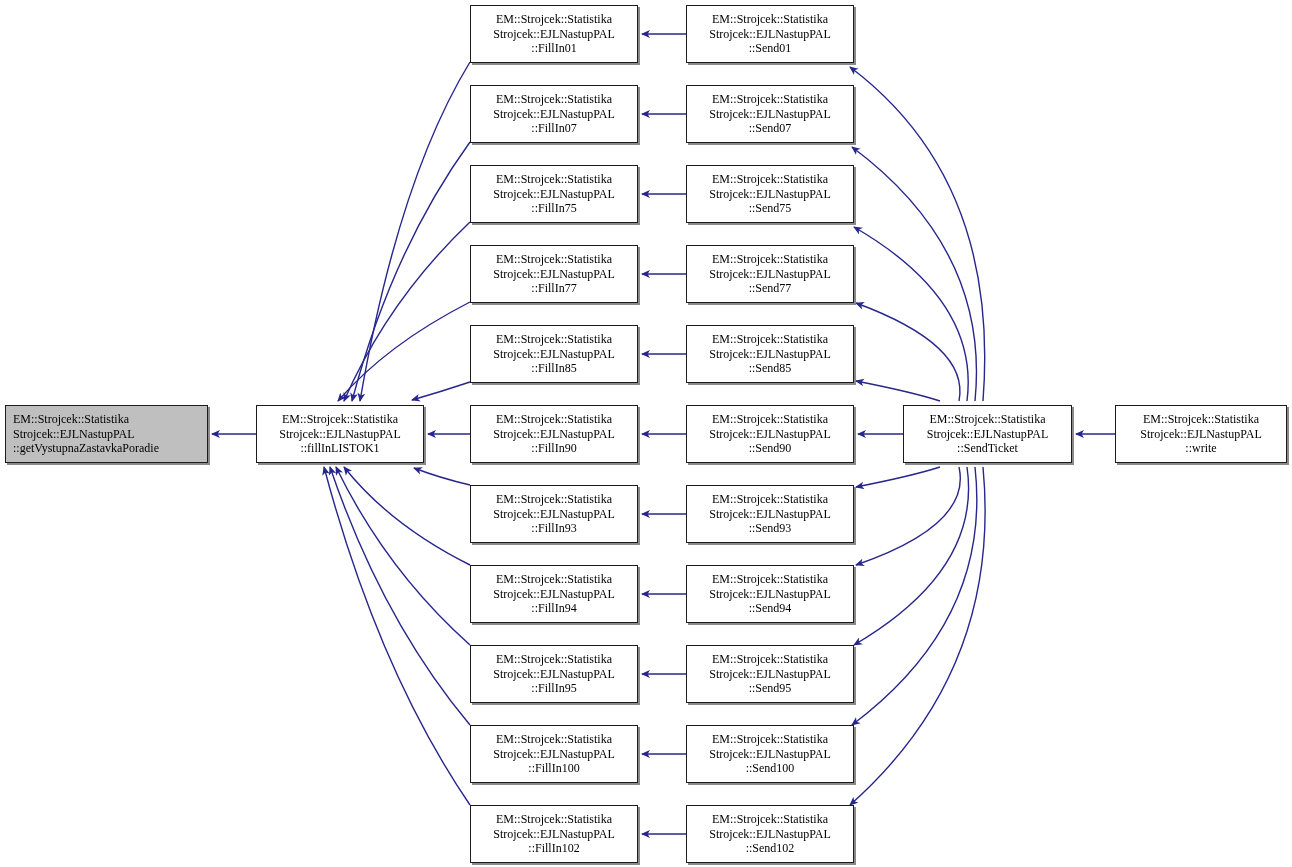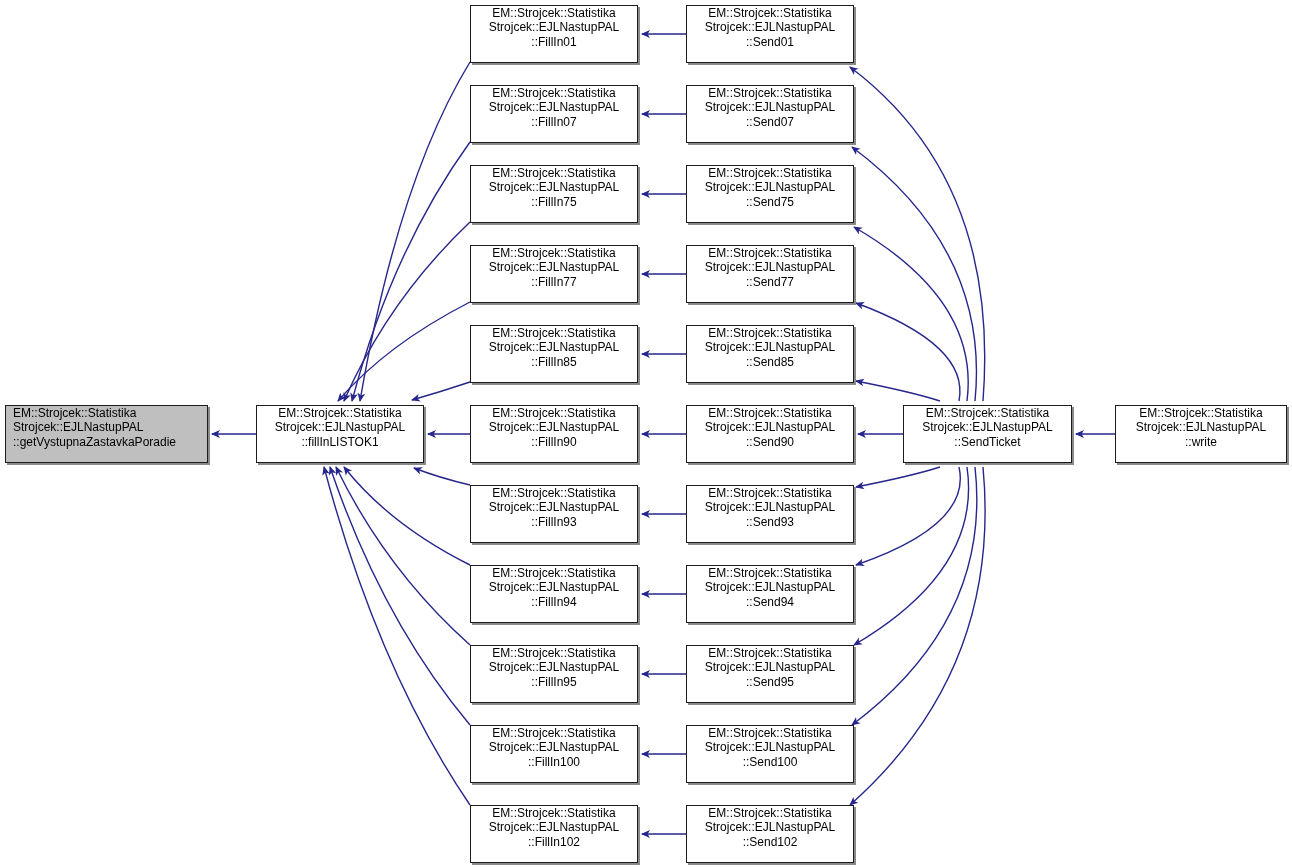--- a/index.html
+++ b/index.html
@@ -1,22 +1,22 @@
 <!DOCTYPE html>
 <html><head>
 <meta charset="utf-8">
 <style>
   html,body{margin:0;padding:0;background:#ffffff;}
   #canvas{position:relative;width:1292px;height:867px;background:#ffffff;
           font-family:"Liberation Sans","DejaVu Sans",sans-serif;overflow:hidden;}
   svg.edges{position:absolute;left:0;top:0;width:1292px;height:867px;pointer-events:none;}
   .node{position:absolute;box-sizing:border-box;border:1px solid #1c1c1c;
         background:#ffffff;box-shadow:2px 2px 0 #8a8a8a;
-        display:flex;flex-direction:column;align-items:center;justify-content:flex-start;
-        text-align:center;line-height:14.4px;}
+        display:flex;flex-direction:column;align-items:center;justify-content:center;
+        text-align:center;line-height:14.4px;font-family:Liberation Serif, serif;}
   .node .ln{display:block;white-space:pre;color:#000000;font-size:12px;}
   .node.l1{text-align:left;align-items:flex-start;padding-left:7px;}
   .node.l1 .ln{text-align:left;}
   .node.highlight{background:#bfbfbf;}
 </style>
 </head>
 <body>
 
 <div id="canvas">
   <svg class="edges" viewBox="0 0 1292 867" xmlns="http://www.w3.org/2000/svg">

